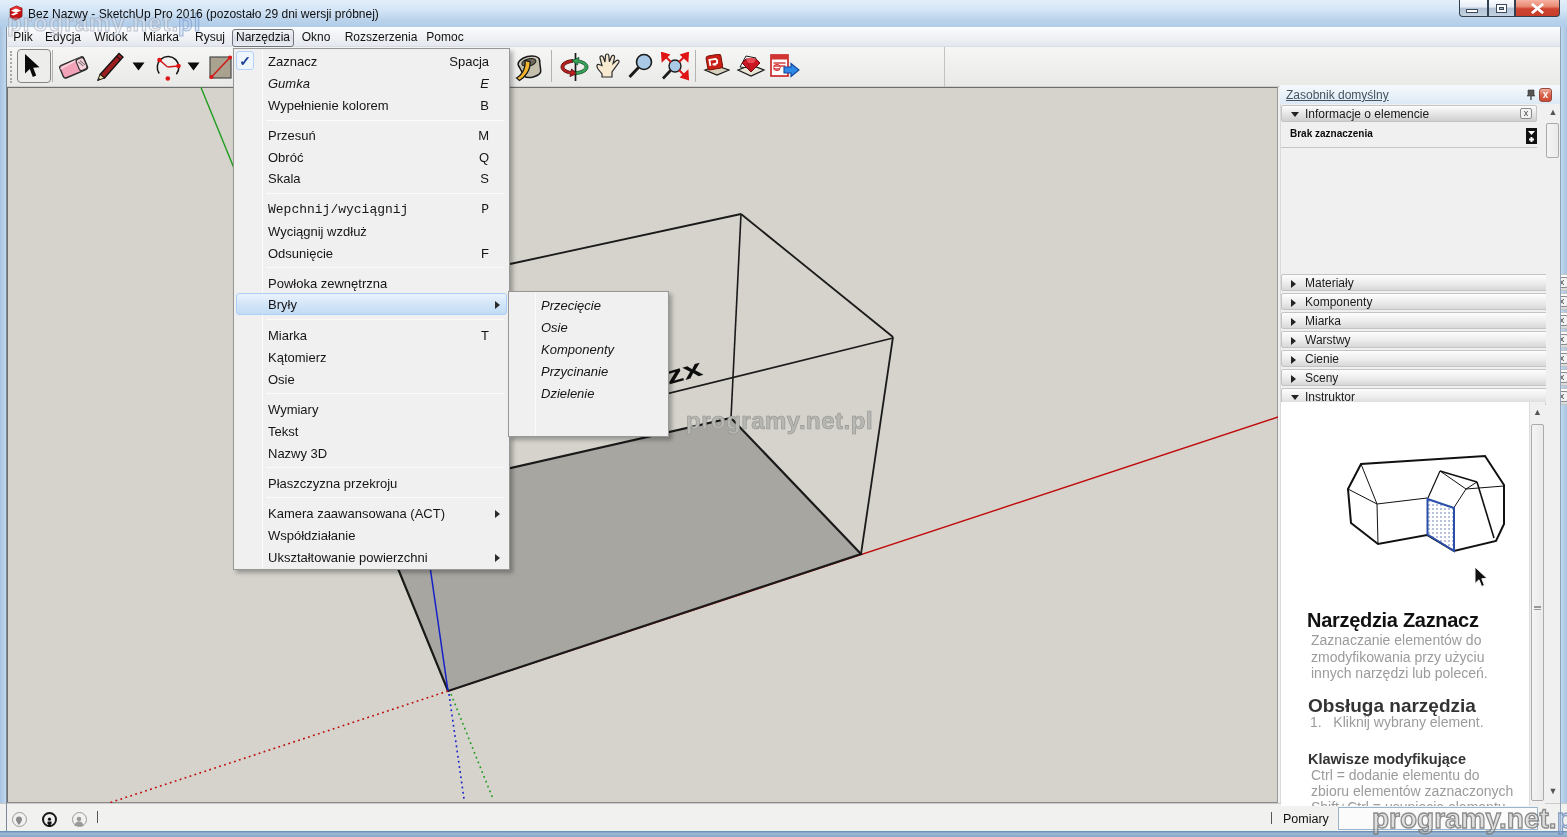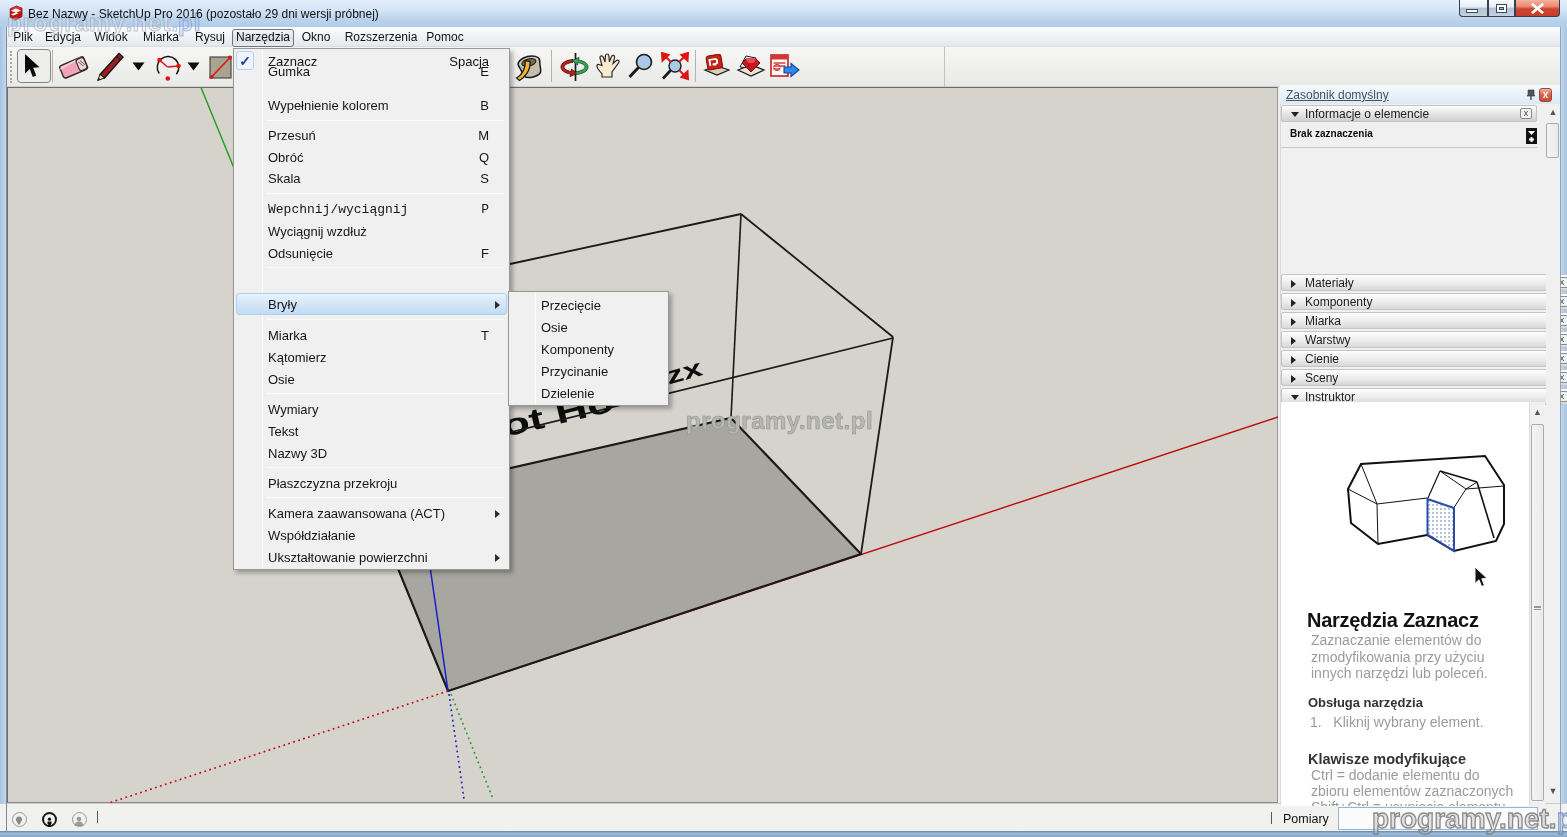--- a/index.html
+++ b/index.html
@@ -23,21 +23,21 @@
 #toolbar{left:7px;top:47px;width:1553px;height:40px;background:linear-gradient(180deg,#f6f6f4,#e9e9e7);border-bottom:1px solid #cfcfcd;}
 #tbgrip{left:10px;top:51px;width:3px;height:32px;border-left:2px dotted #a7a7a5;}
 #selbtn{left:17px;top:49px;width:34px;height:34px;border:1px solid #858585;border-radius:4px;background:#ededeb;}
 .tsep{top:3px;width:1px;height:32px;background:#b3b3b1;}
 
 #canvas{left:7px;top:87px;width:1271px;height:716px;background:#d5d3cc;border-left:1px solid #6e6e6e;border-top:1px solid #6e6e6e;border-bottom:1px solid #8a8a8a;border-right:1px solid #9a9a9a;}
 #cv{left:7px;top:87px;}
 
 .menu{background:#f0f0f0;border:1px solid #979797;box-shadow:3px 3px 4px rgba(0,0,0,0.28);z-index:50;}
 #mainmenu{left:233px;top:48px;width:277px;height:522px;}
-#submenu{left:508px;top:291px;width:161px;height:115px;}
+#submenu{left:508px;top:291px;width:161px;height:146px;font-style:italic;}
 .gutter{position:absolute;top:1px;bottom:1px;width:1px;background:#e2e2e2;border-right:1px solid #fbfbfb;}
 .mi{position:absolute;left:3px;right:3px;height:22px;font-size:13px;color:#151515;line-height:22px;white-space:pre;}
 .mi .lab{position:absolute;left:31px;}
 .smi .lab{position:absolute;left:29px;}
 .mi .sc{position:absolute;right:17px;}
 .msep{position:absolute;left:32px;right:5px;height:1px;background:#d7d7d7;border-bottom:1px solid #fbfbfb;}
 .arr{position:absolute;right:6px;top:7px;width:0;height:0;border-left:5px solid #2b2b2b;border-top:4px solid transparent;border-bottom:4px solid transparent;}
 #hilite{position:absolute;left:2px;top:244px;right:2px;height:22px;border:1px solid #aecff7;border-radius:3px;background:linear-gradient(180deg,#eaf3fc,#d3e5f8 50%,#c2dcf5);}
 #chk{position:absolute;left:2px;top:2px;width:18px;height:19px;border:1px solid #b3d3f9;border-radius:3px;background:#eef5fd;color:#1c3f94;font-size:14px;font-weight:bold;line-height:19px;text-align:center;}
 
@@ -305,21 +305,21 @@
           </pattern>
         </defs>
 <polygon points="1427.5,499 1454,508 1454,551 1427.5,534.5" fill="url(#dots)" stroke="#2b4ea8" stroke-width="2"></polygon>
 </g>
 </svg>
 <svg class="abs" style="left:193px;top:165px;" width="14" height="21" viewBox="0 0 14 21">
       <path d="M1,0 L1,16.5 L5,12.8 L7.6,19.5 L10.4,18.3 L7.8,11.8 L13,11.3 Z" fill="#111" stroke="#f8f8f8" stroke-width="1"></path>
     </svg>
 <div class="abs" style="left:26px;top:207px;font-size:20px;font-weight:bold;color:#111;letter-spacing:-0.3px;">Narzędzia Zaznacz</div>
 <div class="abs" style="left:30px;top:230px;font-size:14px;line-height:16.5px;color:#9a9b9c;">Zaznaczanie elementów do<br>zmodyfikowania przy użyciu<br>innych narzędzi lub poleceń.</div>
-<div class="abs" style="left:27px;top:293px;font-size:13px;font-weight:bold;color:#333;">Obsługa narzędzia</div>
+<div class="abs" style="left:27px;top:293px;font-size:19px;font-weight:bold;color:#333;">Obsługa narzędzia</div>
 <div class="abs" style="left:29px;top:312px;font-size:14px;color:#9a9b9c;">1.&nbsp;&nbsp;&nbsp;Kliknij wybrany element.</div>
 <div class="abs" style="left:27px;top:349px;font-size:14.5px;font-weight:bold;color:#333;">Klawisze modyfikujące</div>
 <div class="abs" style="left:30px;top:365px;font-size:14px;line-height:16px;color:#9a9b9c;">Ctrl = dodanie elementu do<br>zbioru elementów zaznaczonych<br>Shift+Ctrl = usunięcie elementu</div>
 
 <div class="abs sbtrack" style="left:248px;top:0;width:16px;height:404px;border-left:1px solid #dcdcdc;"></div>
 <div class="abs sbbtn" style="left:249px;top:5px;width:15px;height:14px;">▲</div>
 <div class="abs sbthumb" style="left:250px;top:22px;width:13px;height:377px;"></div>
 <div class="abs" style="left:253px;top:204px;width:7px;height:1px;border-top:1px solid #999;border-bottom:3px double #999;"></div>
 </div>
 
@@ -340,31 +340,32 @@
 <div class="abs" style="left:1271px;top:812px;width:1px;height:12px;background:#555;"></div>
 <div class="abs" style="left:1283px;top:812px;font-size:12.5px;color:#111;">Pomiary</div>
 <div class="abs" style="left:1338px;top:807px;width:200px;height:23px;background:#fbfbfb;border:1px solid #9ab4cc;"></div>
 </div>
 
 <div class="abs menu" id="mainmenu">
 <div class="gutter" style="left:28px;"></div>
 <div id="hilite"></div>
 <div id="chk">✓</div>
 <div class="mi" style="top:2px;"><span class="lab">Zaznacz</span><span class="sc">Spacja</span></div>
-<div class="mi" style="top:12px;"><span class="lab">Gumka</span><span class="sc">E</span></div>
+<div class="mi" style="top:24px;font-style:italic;"><span class="lab">Gumka</span><span class="sc">E</span></div>
 <div class="mi" style="top:46px;"><span class="lab">Wypełnienie kolorem</span><span class="sc">B</span></div>
 <div class="msep" style="top:71px;"></div>
 <div class="mi" style="top:75.5px;"><span class="lab">Przesuń</span><span class="sc">M</span></div>
 <div class="mi" style="top:97.5px;"><span class="lab">Obróć</span><span class="sc">Q</span></div>
 <div class="mi" style="top:119px;"><span class="lab">Skala</span><span class="sc">S</span></div>
 <div class="msep" style="top:144px;"></div>
 <div class="mi" style="top:150px;font-family:Liberation Mono, monospace;"><span class="lab">Wepchnij/wyciągnij</span><span class="sc">P</span></div>
 <div class="mi" style="top:172px;" id="wyc"><span class="lab">Wyciągnij wzdłuż</span></div>
 <div class="mi" style="top:193.5px;"><span class="lab">Odsunięcie</span><span class="sc">F</span></div>
 <div class="msep" style="top:218px;"></div>
+<div class="mi" style="top:223.5px;"><span class="lab">Powłoka zewnętrzna</span></div>
 <div class="mi" style="top:245px;"><span class="lab">Bryły</span><span class="arr"></span></div>
 <div class="msep" style="top:270px;"></div>
 <div class="mi" style="top:275.5px;"><span class="lab">Miarka</span><span class="sc">T</span></div>
 <div class="mi" style="top:297.5px;"><span class="lab">Kątomierz</span></div>
 <div class="mi" style="top:319.5px;"><span class="lab">Osie</span></div>
 <div class="msep" style="top:344px;"></div>
 <div class="mi" style="top:349.5px;"><span class="lab">Wymiary</span></div>
 <div class="mi" style="top:371.5px;"><span class="lab">Tekst</span></div>
 <div class="mi" style="top:393.5px;"><span class="lab">Nazwy 3D</span></div>
 <div class="msep" style="top:418px;"></div>

